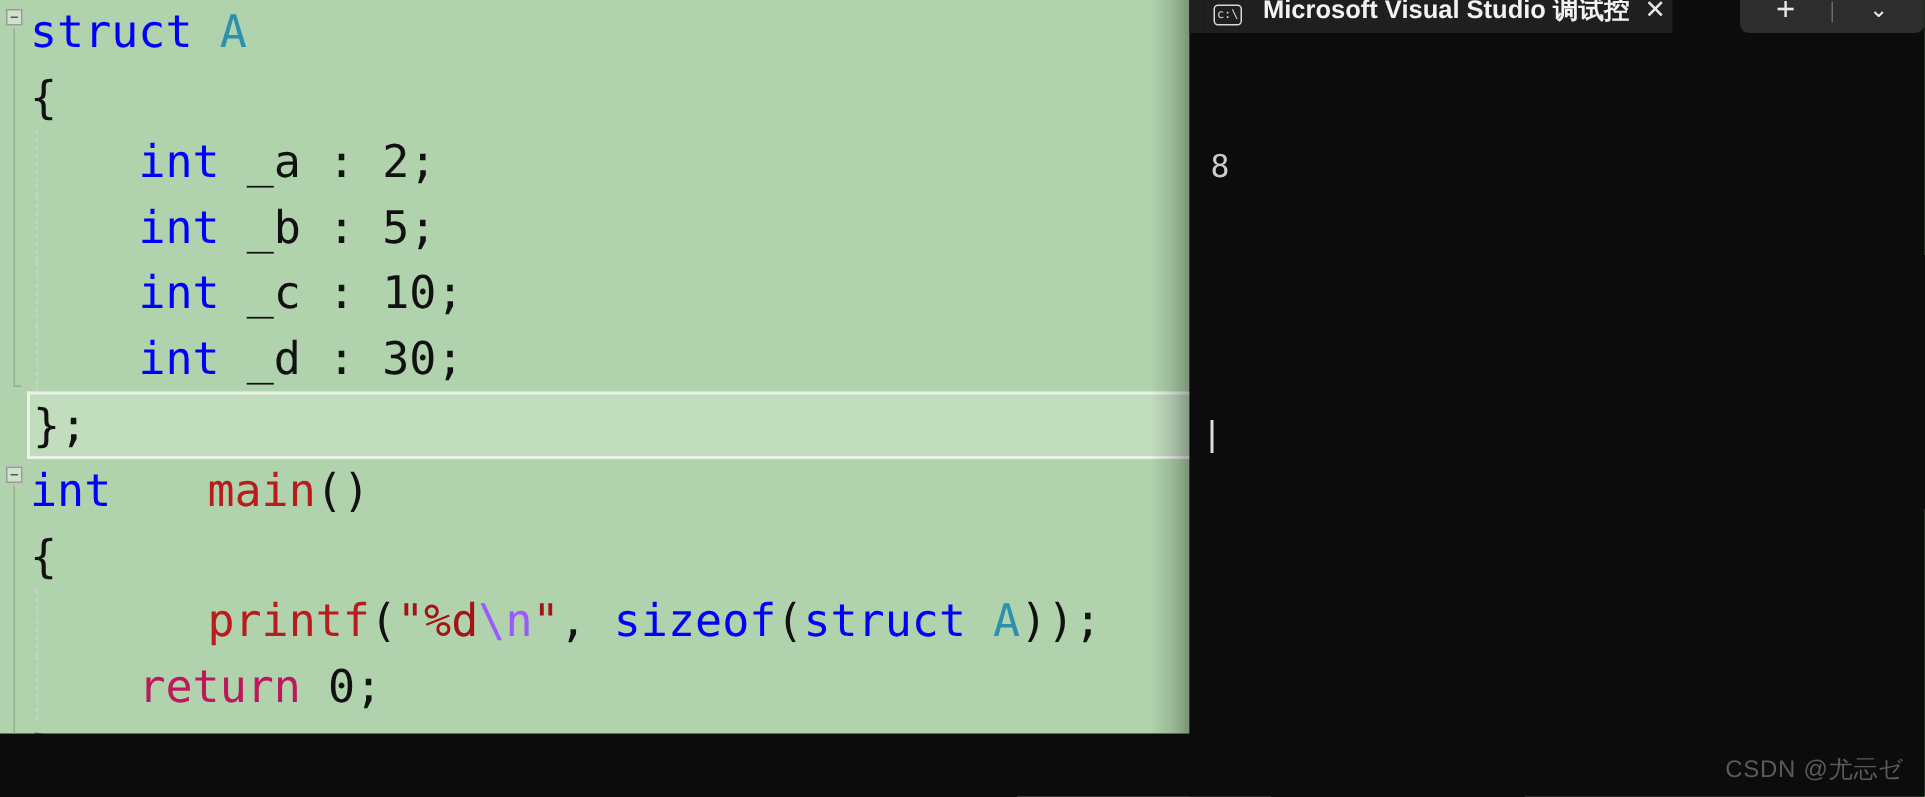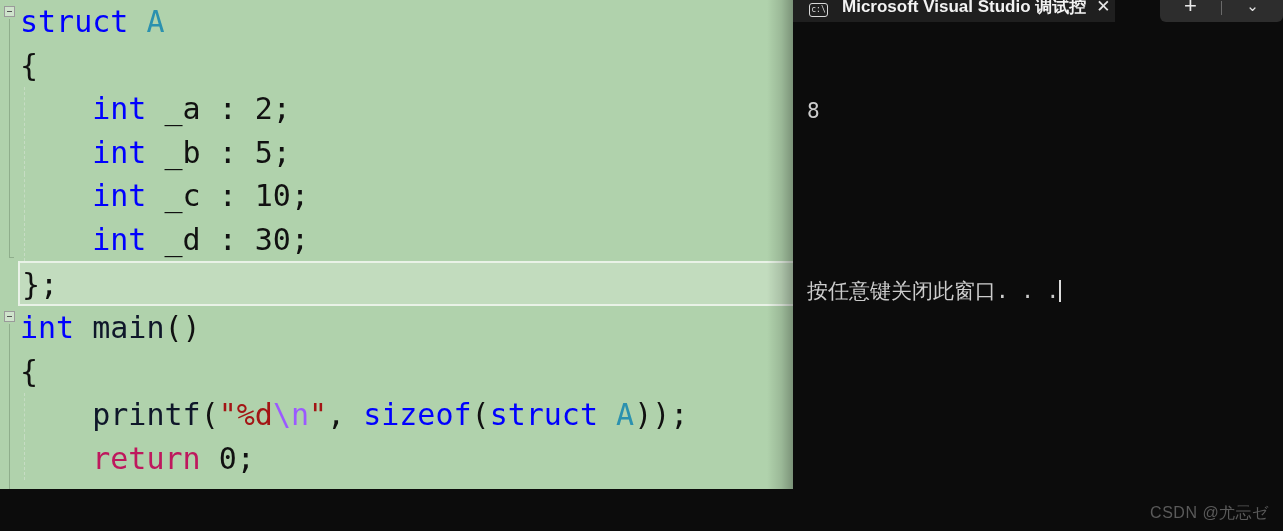--- a/index.html
+++ b/index.html
@@ -96,21 +96,21 @@
     top: 0;
     width: 0;
     height: 43.5px;
     border-left: 1px dashed #c6dcc3;
   }
 
   
   .t-kw      { color: #0000ff; }   
   .t-type    { color: #2b91af; }   
   .t-plain   { color: #111111; }   
-  .t-fn      { color: #0f172a; }   
+  .t-fn      { color: #b91c1c; margin-left: 46px; }   
   .t-str     { color: #a31515; }   
   .t-esc     { color: #9b59ff; }   
   .t-ctl     { color: #be185d; }   
 
   
   #console-window {
     position: absolute;
     left: 793px; top: 0;
     width: 490px;
     height: 531px;
@@ -272,19 +272,19 @@
       <div id="tab-controls">
         <span id="new-tab-button">+</span>
         <span id="tab-divider"></span>
         <span id="tab-dropdown-button">⌄</span>
       </div>
     </div>
 
     <div id="console-body">
       <div class="console-line">8</div>
       <div class="console-spacer"></div>
-      <div class="console-line"><span>按任意键关闭此窗口. . .</span><span id="cursor-caret"></span></div>
+      <div class="console-line"><span id="cursor-caret"></span></div>
     </div>
 
     <div id="watermark">CSDN @尤忈ゼ</div>
   </div>
 
 </div>
 
 </body></html>

